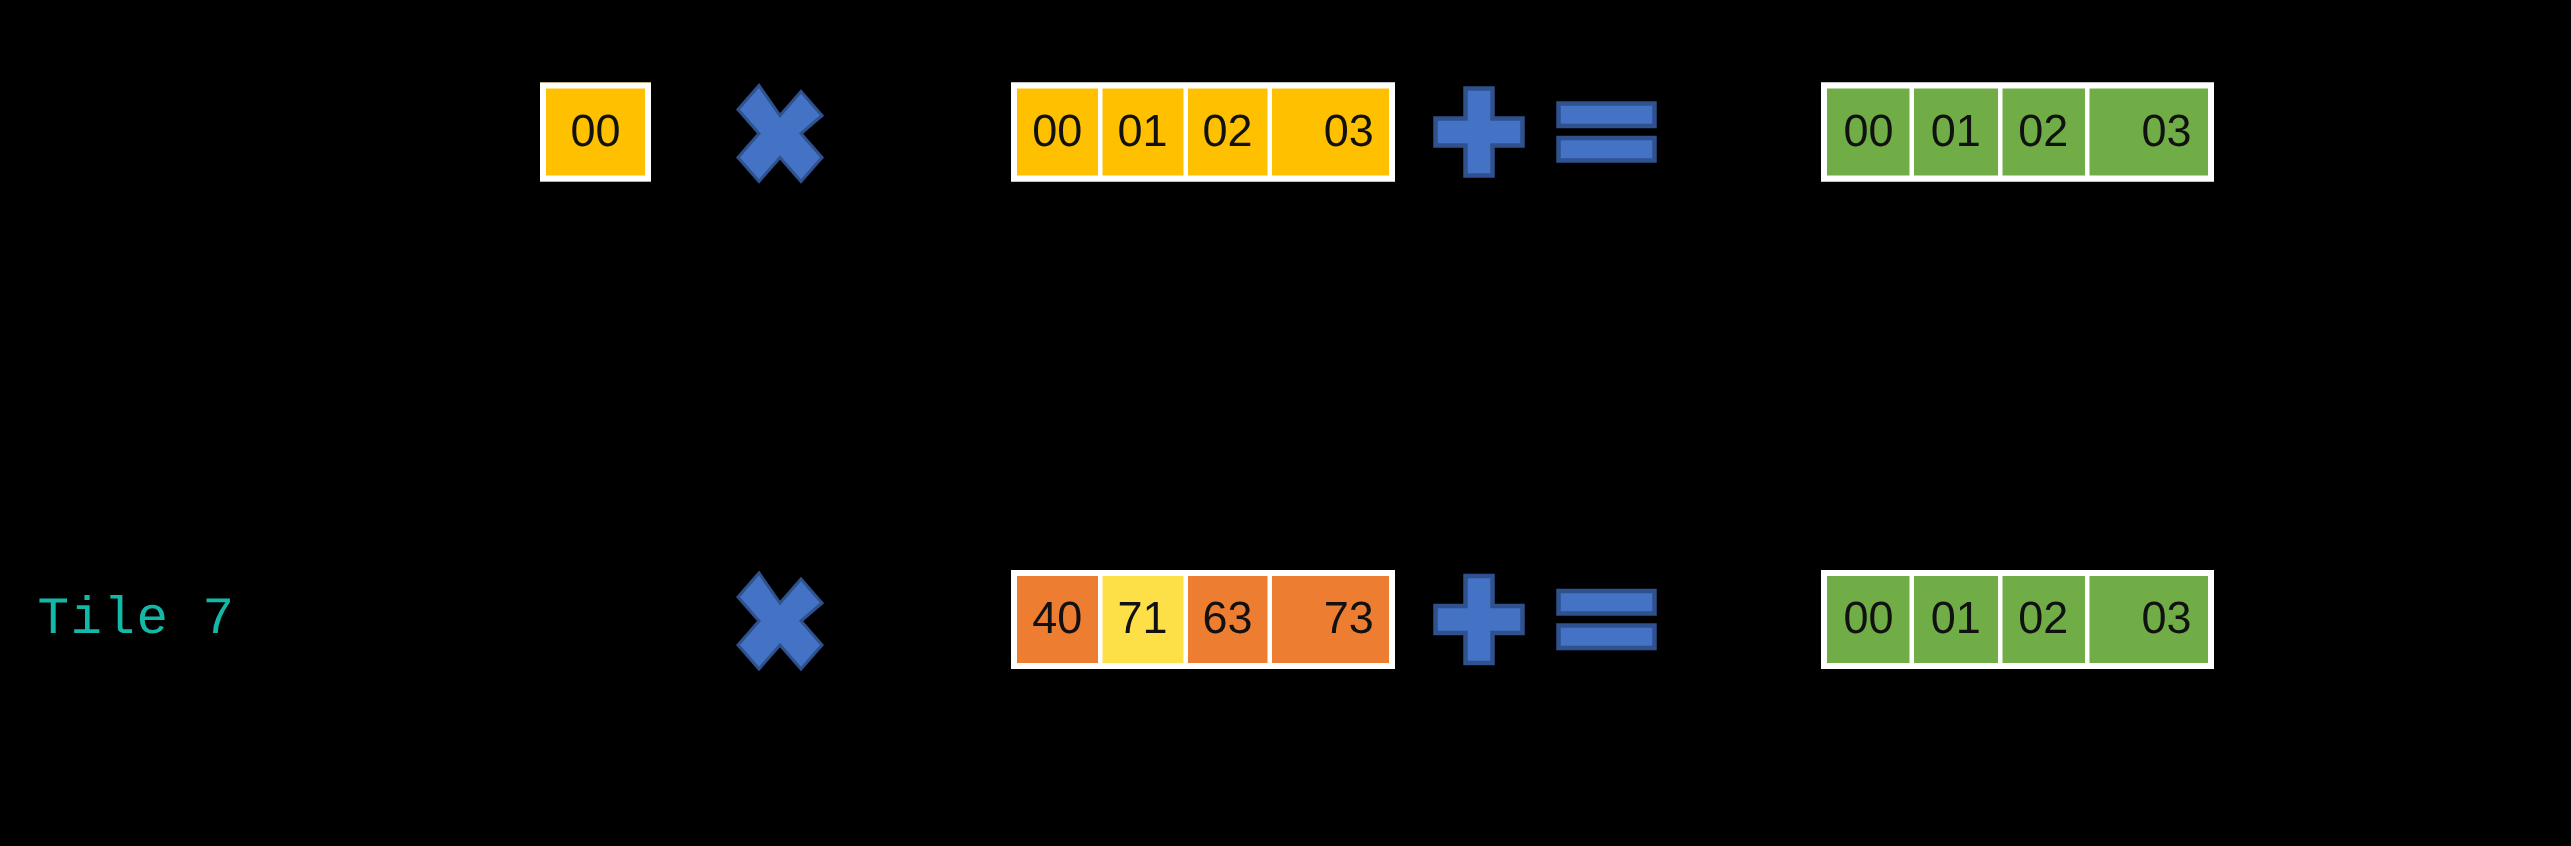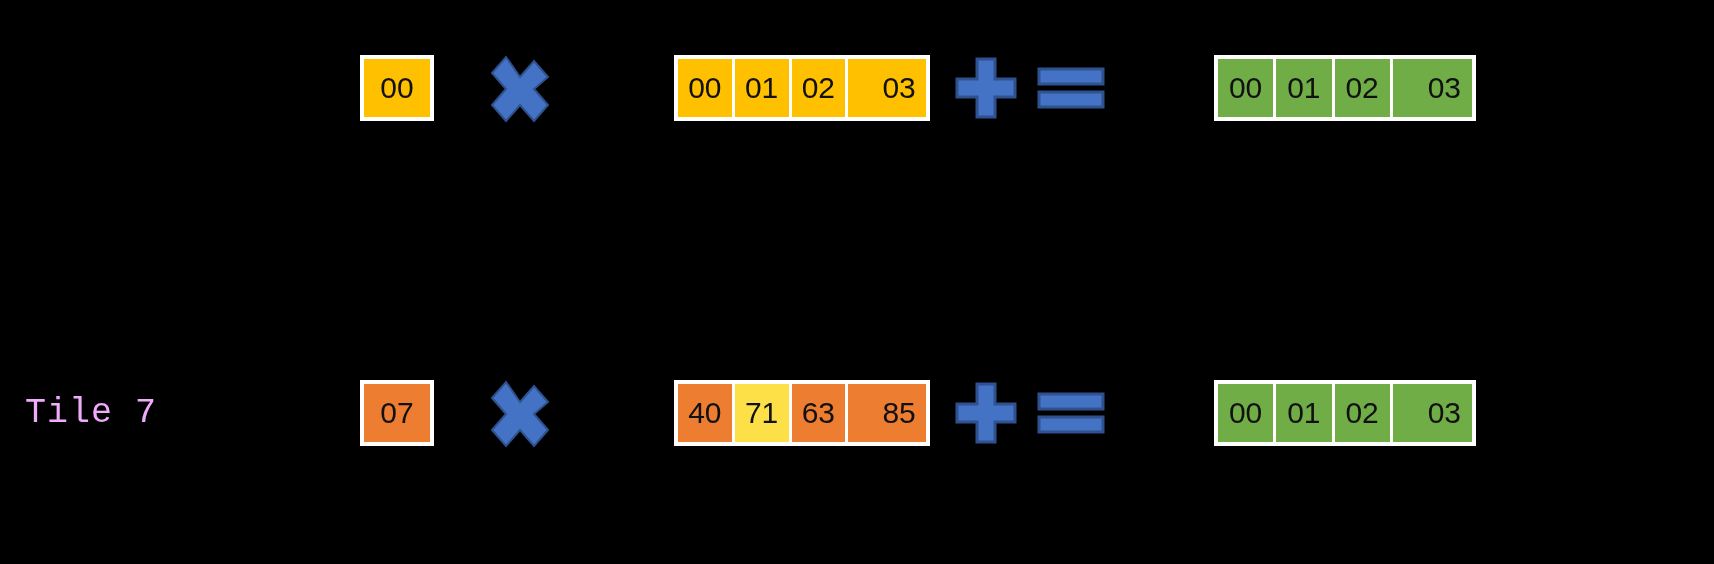--- a/index.html
+++ b/index.html
@@ -155,37 +155,34 @@
     <div class="vector-strip result" id="result-0">
       <div class="cell" style="background: rgb(112, 173, 71);">00</div>
       <div class="cell" style="background: rgb(112, 173, 71);">01</div>
       <div class="cell" style="background: rgb(112, 173, 71);">02</div>
       <div class="cell" style="background: rgb(112, 173, 71);">03</div>
     </div>
   </div>
 
   <div class="tile-row row-1">
 
-    <div class="row-label" style="color: #f0abfc;">Tile 7</div>
-
-    <div class="scalar-box" id="scalar-1" style="background: rgb(237, 125, 49);">
-      <span>07</span>
-    </div>
+    <div class="row-label" style="color: #14b8a6;">Tile 7</div>
+
 
     <div class="op-multiply">
       <svg width="72" height="72" viewBox="0 0 72 72">
         <polygon points="36,24 50,8 64,24 50,36 64,52 50,68 36,52 22,68 8,52 22,36 8,20 22,4" fill="#4472C4" stroke="#2F528F" stroke-width="2"></polygon>
       </svg>
     </div>
 
     <div class="vector-strip operand" id="operand-1">
       <div class="cell" style="background: rgb(237, 125, 49);">40</div>
       <div class="cell" style="background: #fde047;">71</div>
       <div class="cell" style="background: rgb(237, 125, 49);">63</div>
-      <div class="cell" style="background: rgb(237, 125, 49);">85</div>
+      <div class="cell" style="background: rgb(237, 125, 49);">73</div>
     </div>
 
     <div class="op-plus">
       <svg width="66" height="66" viewBox="0 0 66 66">
         <polygon points="24,4 42,4 42,24 62,24 62,42 42,42 42,62 24,62 24,42 4,42 4,24 24,24" fill="#4472C4" stroke="#2F528F" stroke-width="3"></polygon>
       </svg>
     </div>
 
     <div class="op-equals">
       <svg width="70" height="50" viewBox="0 0 70 50">

